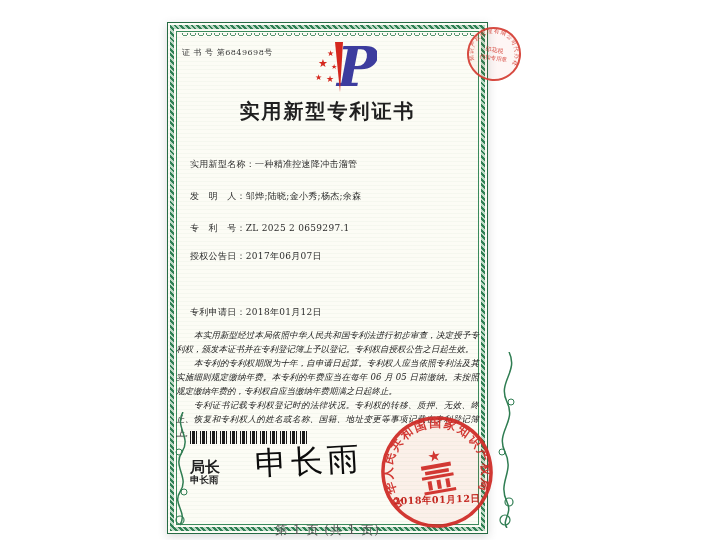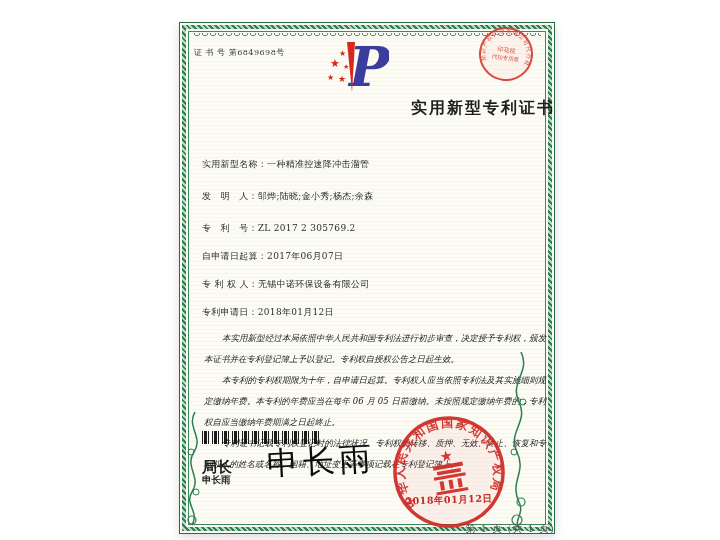--- a/index.html
+++ b/index.html
@@ -2,53 +2,53 @@
 <html><head>
 <meta charset="utf-8">
 <style>
   html,body{margin:0;padding:0;}
   body{
     width:720px;height:540px;position:relative;overflow:hidden;
     background:#ffffff;
     font-family:"DejaVu Serif","Liberation Serif",serif;
   }
   .cert{
-    position:absolute;left:179px;top:22px;width:376px;height:512px;
+    position:absolute;left:167px;top:22px;width:321px;height:512px;
     background:#fcfcf5;
     background-image:repeating-linear-gradient(0deg, rgba(120,160,120,.05) 0 1px, transparent 1px 4px);
     box-shadow:0 3px 9px rgba(70,70,70,.20);
   }
   .frame-outer{position:absolute;inset:0;border:1px solid #266b44;pointer-events:none;}
   .frame-band{position:absolute;inset:3px;border:4px solid transparent;
     border-image:repeating-linear-gradient(45deg,#2f8054 0 2px,#bcd9c5 2px 4px) 4;pointer-events:none;}
   .frame-inner{position:absolute;inset:9px;border:1px solid #3a8a5c;pointer-events:none;}
   .lace-top{position:absolute;left:14px;right:14px;top:11px;height:6px;
     background:radial-gradient(circle at 4px 0px, transparent 2.5px, #2d7a4e 2.5px 3.5px, transparent 3.5px);
     background-size:8px 7px;background-repeat:repeat-x;opacity:.8;}
   .cert-no{position:absolute;left:15px;top:25px;font-size:8px;letter-spacing:.5px;color:#3a3a3a;}
   .logo{position:absolute;left:146px;top:12px;}
   .agency-stamp{position:absolute;left:298px;top:3px;transform:rotate(8deg);opacity:.92;}
-  .title{position:absolute;left:0;right:0;top:76px;text-align:right;
-    font-size:16px;font-weight:bold;letter-spacing:2px;color:#1f1f1f;}
+  .title{position:absolute;left:0;right:0;top:76px;text-align:center;
+    font-size:20px;font-weight:bold;letter-spacing:2px;color:#1f1f1f;}
   .field{position:absolute;left:23px;right:8px;font-size:9px;color:#2d2d2d;letter-spacing:.3px;white-space:nowrap;}
   .f0{top:136px}.f1{top:168px}.f2{top:200px}.f3{top:228px}.f4{top:256px}.f5{top:284px}
-  .body-text{position:absolute;left:9px;right:9px;top:306px;font-size:8.5px;line-height:21px;
-    color:#1c1c1c;text-align:justify;font-style:italic;margin-left:16px;}
+  .body-text{position:absolute;left:9px;right:9px;top:306px;font-size:8.5px;line-height:14px;
+    color:#1c1c1c;text-align:justify;font-style:italic;}
   .body-text p{margin:0;text-indent:18px;}
   .barcode{position:absolute;left:23px;top:409px;width:117px;height:13px;
     background:repeating-linear-gradient(90deg,#1a1a1a 0 1px,transparent 1px 2px,#1a1a1a 2px 5px,transparent 5px 6px,#1a1a1a 6px 7px,transparent 7px 10px);}
   .sig-role{position:absolute;left:23px;top:436px;font-size:15px;font-weight:700;color:#222;}
   .sig-name{position:absolute;left:23px;top:452px;font-size:9.5px;font-weight:700;color:#222;}
   .autograph{position:absolute;left:88px;top:418px;font-size:32px;color:#0c0c0c;
     transform:rotate(-3deg);letter-spacing:4px;font-weight:500;}
   .seal{position:absolute;left:212px;top:392px;opacity:.93;transform:rotate(-10deg);}
   .seal-date{position:absolute;left:210px;top:472px;width:120px;text-align:center;
     color:#c3261f;font-weight:bold;font-size:9.5px;letter-spacing:.5px;transform:rotate(-2deg);}
-  .footer{position:absolute;left:0;right:0;top:500px;text-align:right;
-    font-size:10px;color:#555;letter-spacing:1px;}
+  .footer{position:absolute;left:0;right:0;top:500px;text-align:center;
+    font-size:12px;color:#555;letter-spacing:1px;}
   .vine-left{position:absolute;left:3px;top:390px;}
   .vine-right{position:absolute;left:322px;top:330px;}
 </style>
 </head>
 <body>
 
 <div class="cert">
 
   <div class="frame-outer"></div>
   <div class="frame-band"></div>
@@ -81,27 +81,24 @@
 
   <div class="title">实用新型专利证书</div>
 
   <div class="field f0">
     <span>实用新型名称：</span><span>一种精准控速降冲击溜管</span>
   </div>
   <div class="field f1">
     <span>发　明　人：</span><span>邹烨;陆晓;金小秀;杨杰;余森</span>
   </div>
   <div class="field f2">
-    <span>专　利　号：</span><span>ZL 2017 2 305769.2</span>
+    <span>专　利　号：</span><span>ZL 2025 2 0659297.1</span>
   </div>
   <div class="field f3">
-    <span>自申请日起算：</span><span>2017年06月07日</span>
-  </div>
-  <div class="field f4">
-    <span>专 利 权 人：</span><span>无锡中诺环保设备有限公司</span>
+    <span>授权公告日：</span><span>2017年06月07日</span>
   </div>
   <div class="field f5">
     <span>专利申请日：</span><span>2018年01月12日</span>
   </div>
 
   <div class="body-text">
     <p>本实用新型经过本局依照中华人民共和国专利法进行初步审查，决定授予专利权，颁发本证书并在专利登记簿上予以登记。专利权自授权公告之日起生效。</p>
     <p>本专利的专利权期限为十年，自申请日起算。专利权人应当依照专利法及其实施细则规定缴纳年费。本专利的年费应当在每年 06 月 05 日前缴纳。未按照规定缴纳年费的，专利权自应当缴纳年费期满之日起终止。</p>
     <p>专利证书记载专利权登记时的法律状况。专利权的转移、质押、无效、终止、恢复和专利权人的姓名或名称、国籍、地址变更等事项记载在专利登记簿上。</p>
   </div>

